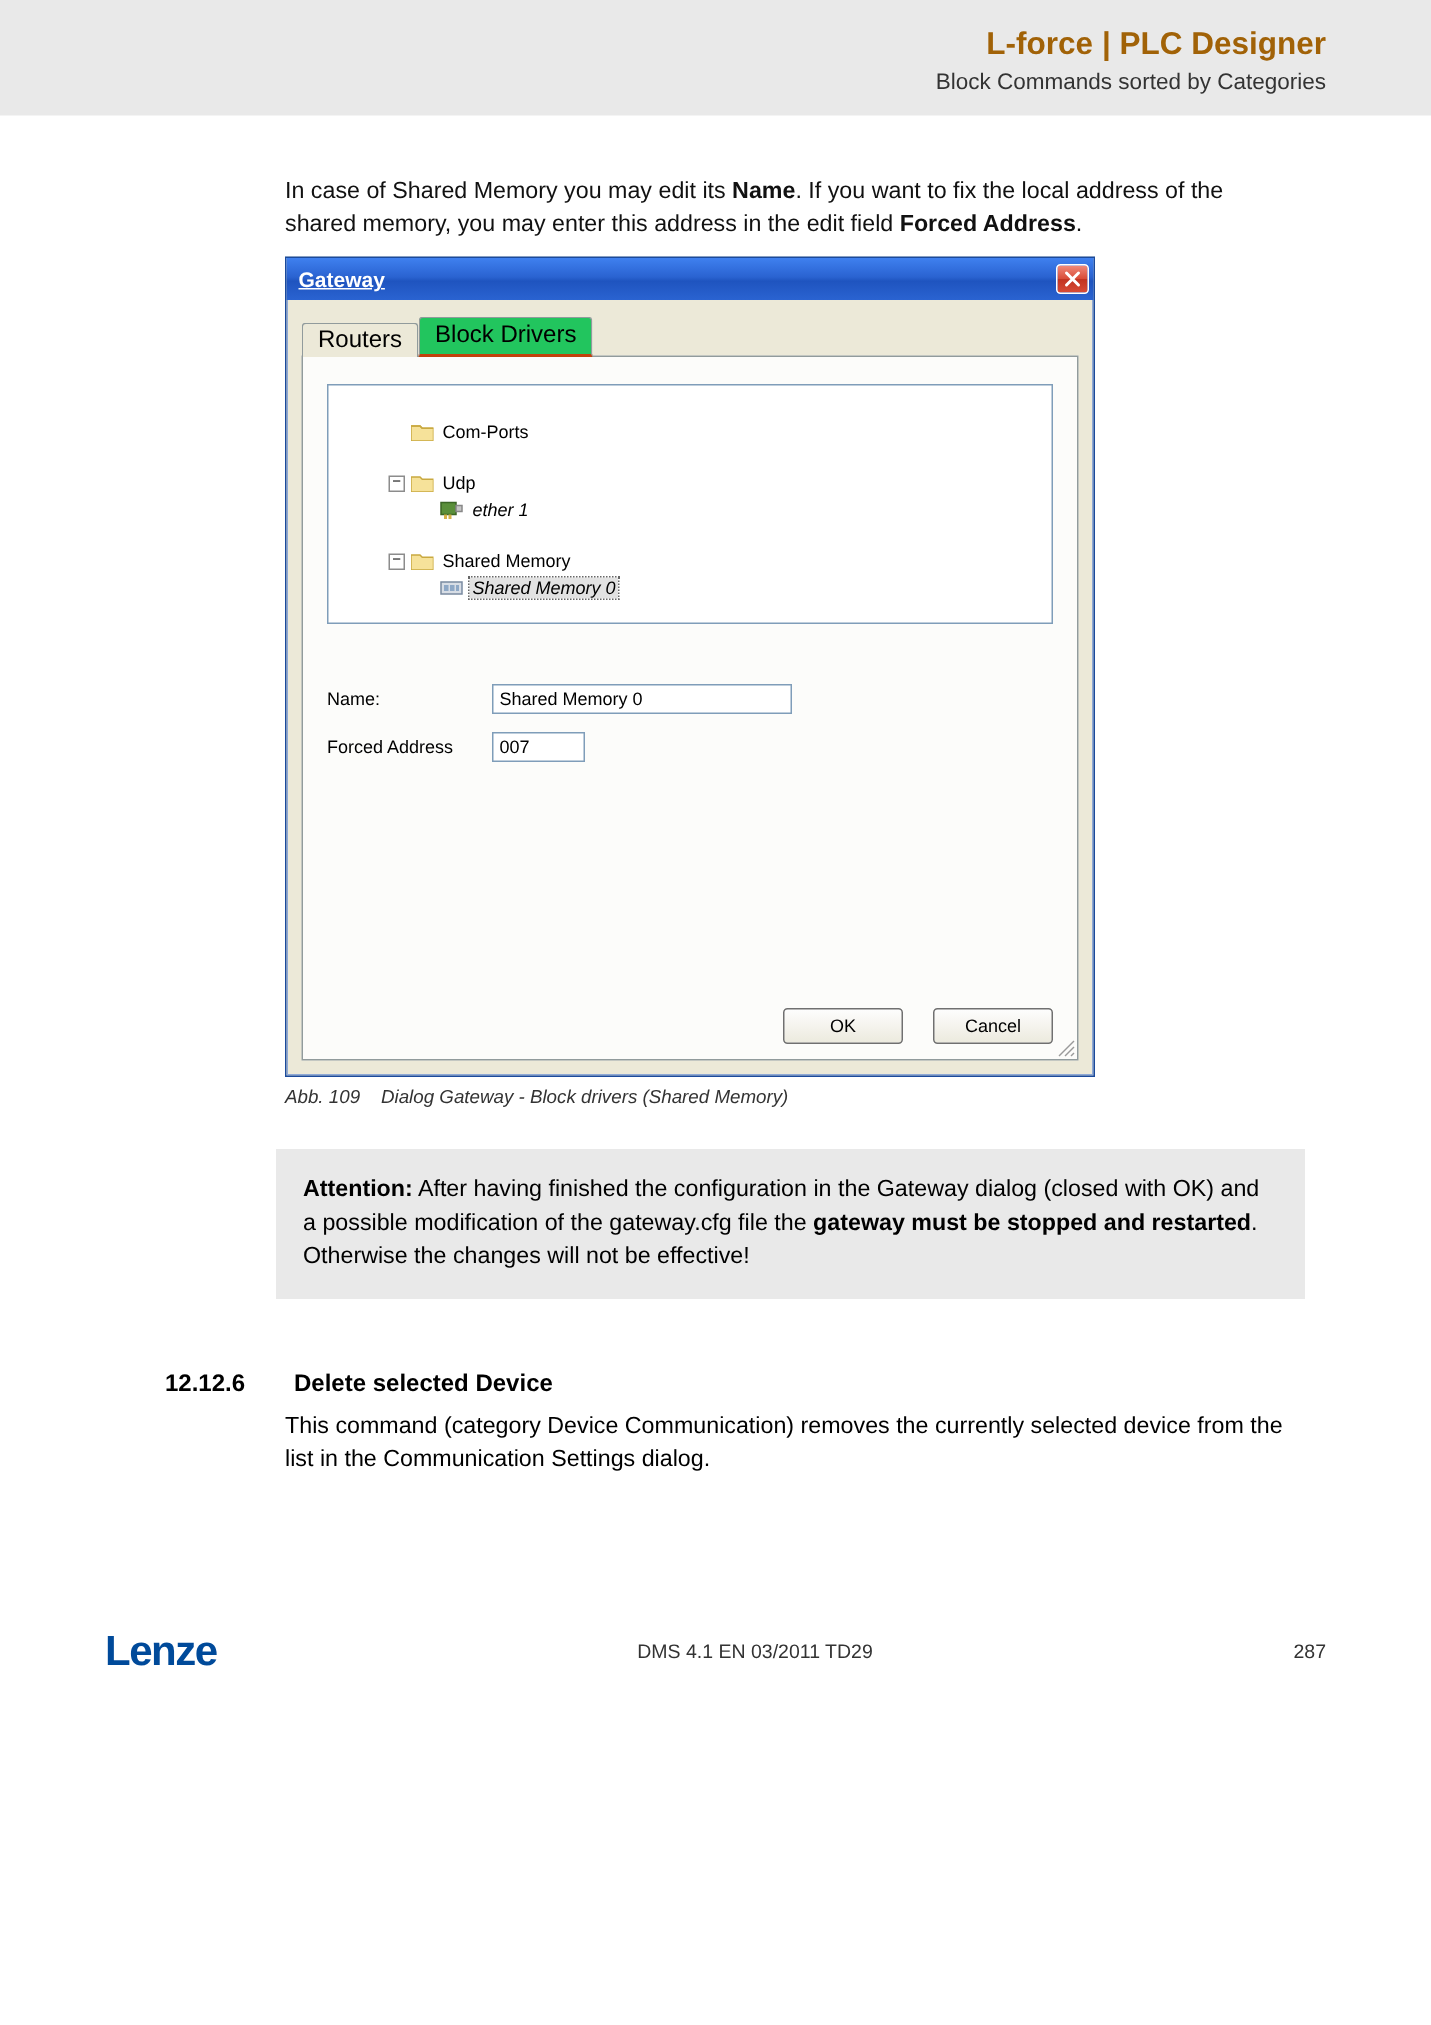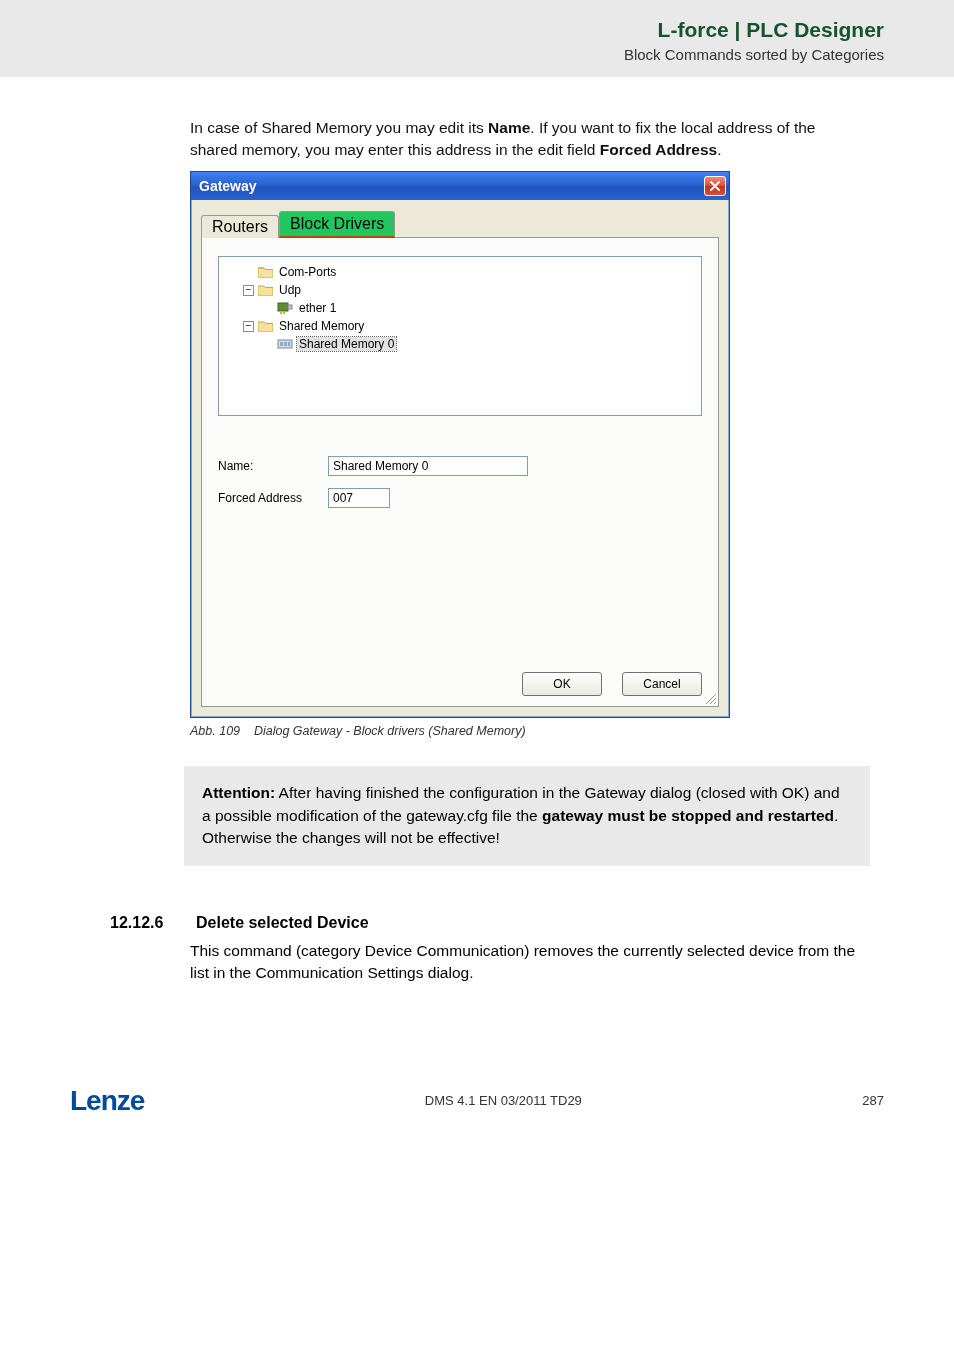--- a/index.html
+++ b/index.html
@@ -12,21 +12,21 @@
     width: 954px;
   }
   .header-band {
     background: #e9e9e9;
     padding: 18px 70px 14px 70px;
   }
   .header-title {
     text-align: right;
     font-weight: 700;
     font-size: 21px;
-    color: #14532d;
+    color: #a16207;
     margin-bottom: 4px;
   }
   .header-subtitle {
     text-align: right;
     font-size: 15px;
     color: #333;
   }
   .content-wrap {
     padding: 24px 90px 40px 190px;
   }
@@ -50,20 +50,21 @@
     background: linear-gradient(to bottom, #3f80ef 0%, #2a63d1 45%, #1f54bf 55%, #2a63d1 100%);
     display: flex;
     align-items: center;
     justify-content: space-between;
     padding: 0 3px 0 8px;
   }
   .dialog-title {
     color: #fff;
     font-weight: 700;
     font-size: 14px;
+    text-decoration: underline;
   }
   .close-btn {
     width: 22px;
     height: 20px;
     background: linear-gradient(to bottom, #f08a7b, #d84b36 50%, #c13320 50%, #d84b36);
     border: 1px solid #fff;
     border-radius: 3px;
     display: flex;
     align-items: center;
     justify-content: center;
@@ -120,21 +121,21 @@
   
   .tree {
     background: #fff;
     border: 1px solid #7f9db9;
     height: 160px;
     padding: 6px 6px;
     font-size: 12px;
     color: #000;
   }
   .tree ul { list-style: none; margin: 0; padding-left: 0; }
-  .tree li { margin: 0; padding: 0; text-align: center; }
+  .tree li { margin: 16px; padding: 0; text-align: center; }
   .tree-row {
     display: flex;
     align-items: center;
     height: 18px;
     gap: 4px;
   }
   .expander {
     width: 11px;
     height: 11px;
     border: 1px solid #8c8c8c;
@@ -156,21 +157,21 @@
   .folder-icon svg { display: block; }
   .net-icon, .mem-icon {
     width: 16px; height: 14px; display: inline-block;
   }
   .node-label { padding: 0 2px; }
   .node-label.selected {
     background: #e2e2e2;
     outline: 1px dotted #666;
   }
   .tree .indent1 { padding-left: 18px; }
-  .tree .indent2 { padding-left: 52px; }
+  .tree .indent2 { padding-left: 52px; font-style: italic; }
 
   
   .form-area { margin-top: 40px; }
   .form-row {
     display: flex;
     align-items: center;
     margin-bottom: 12px;
   }
   .form-label {
     width: 110px;

